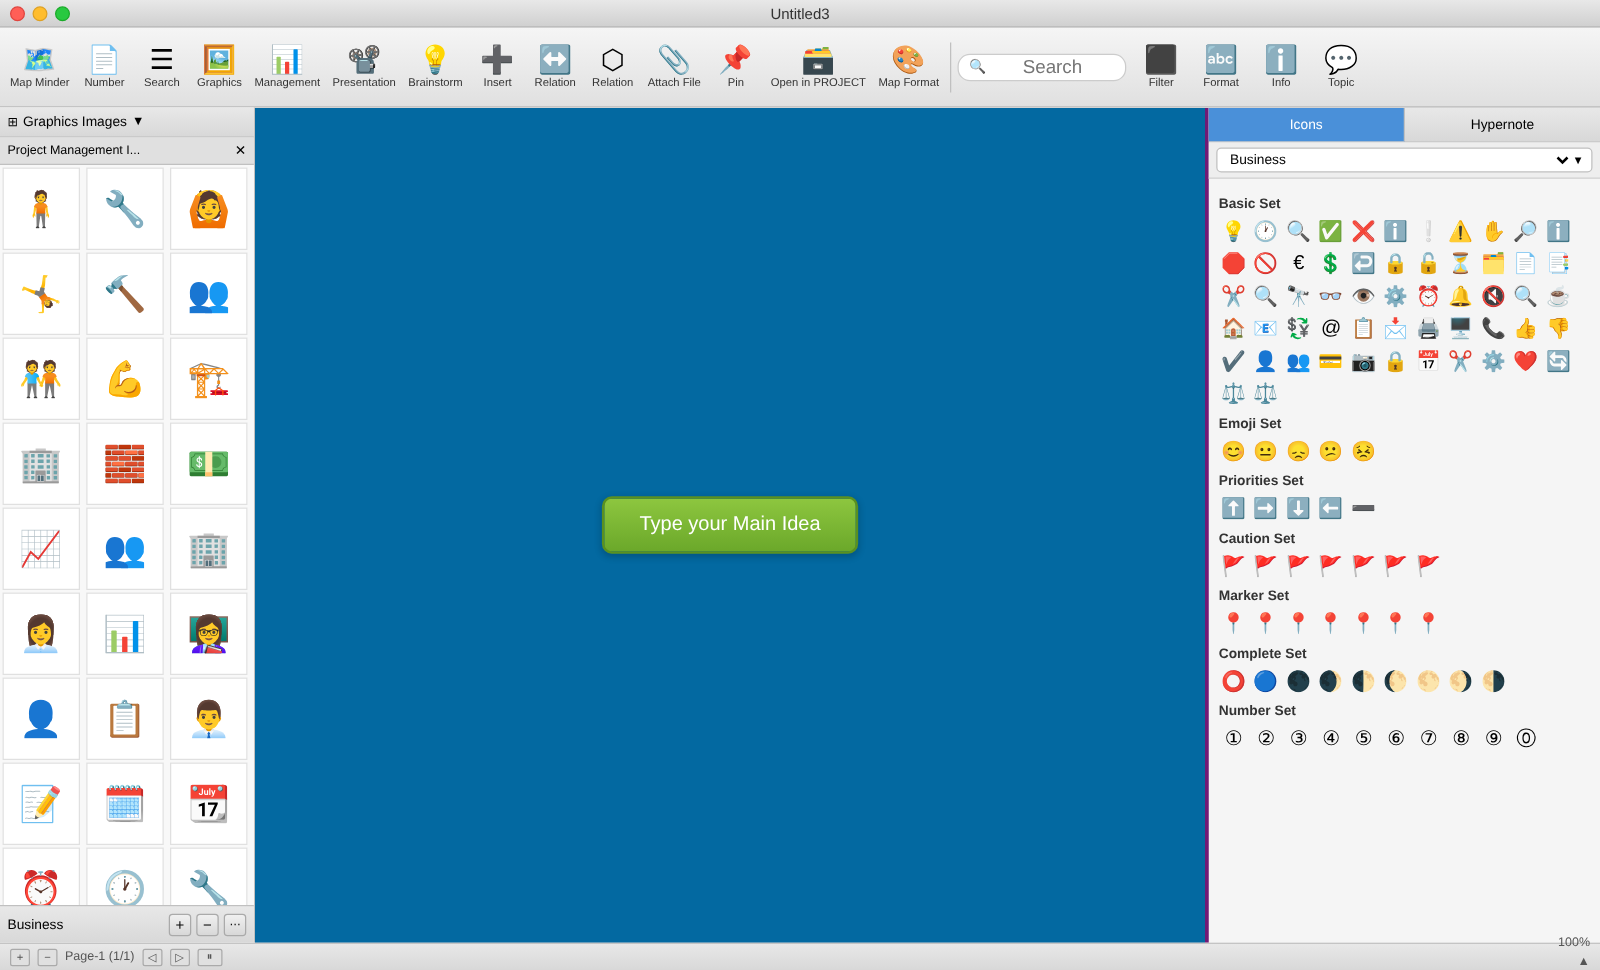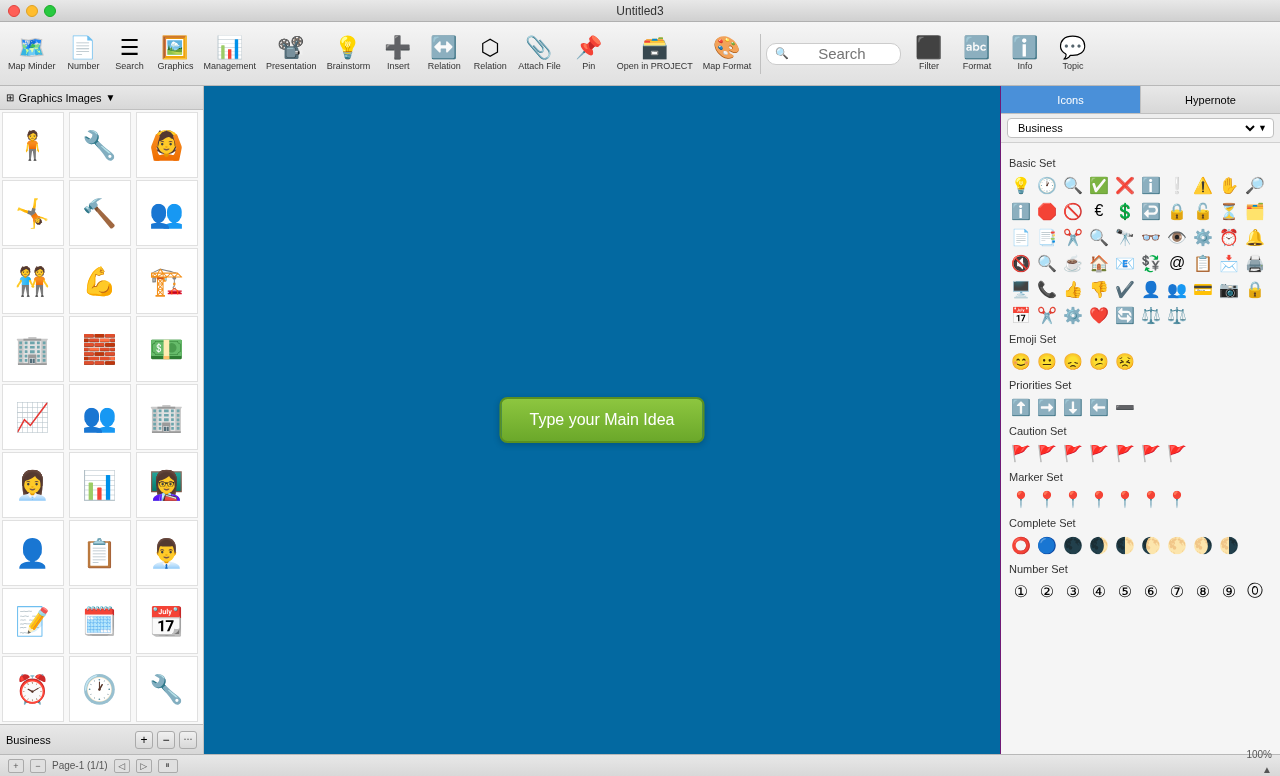--- a/index.html
+++ b/index.html
@@ -181,23 +181,23 @@
       color: white;
       font-size: 16px;
       font-weight: 500;
       cursor: text;
       white-space: nowrap;
       box-shadow: 0 2px 6px rgba(0,0,0,0.2);
     }
 
     
     #right-panel {
-      width: 280px;
+      width: 316px;
       background: #f5f5f5;
-      border-left: 1px solid #701a75;
+      border-left: 3px solid #701a75;
       display: flex;
       flex-direction: column;
       justify-content: space-between;
     }
     #right-tabs {
       display: flex;
       height: 28px;
       background: linear-gradient(to bottom, #e8e8e8, #d8d8d8);
       border-bottom: 1px solid #c0c0c0;
     }
@@ -236,21 +236,21 @@
       background: transparent;
       flex: 1;
     }
     #right-content {
       flex: 1;
       overflow-y: auto;
       padding: 8px;
     }
     .icon-section-label {
       font-size: 11px;
-      font-weight: 400;
+      font-weight: 700;
       color: #333;
       margin: 6px 0 4px 0;
     }
     .icon-grid {
       display: flex;
       flex-wrap: wrap;
       gap: 2px;
       margin-bottom: 6px;
     }
     .icon-item {
@@ -402,20 +402,24 @@
 
 <div id="main">
 
   <div id="sidebar">
     <div id="sidebar-header">
       <div class="header-left">
         <span style="font-size:10px;">⊞</span>
         <span>Graphics Images</span>
         <span style="font-size:10px;">▼</span>
       </div>
+    </div>
+    <div id="sidebar-subheader">
+      <span>Project Management I...</span>
+      <span style="cursor:pointer;font-size:11px;">✕</span>
     </div>
     <div id="sidebar-images">
 
     <div class="img-cell">🧍</div>
         <div class="img-cell">🔧</div>
         <div class="img-cell">🙆</div>
         <div class="img-cell">🤸</div>
         <div class="img-cell">🔨</div>
         <div class="img-cell">👥</div>
         <div class="img-cell">🧑‍🤝‍🧑</div>

